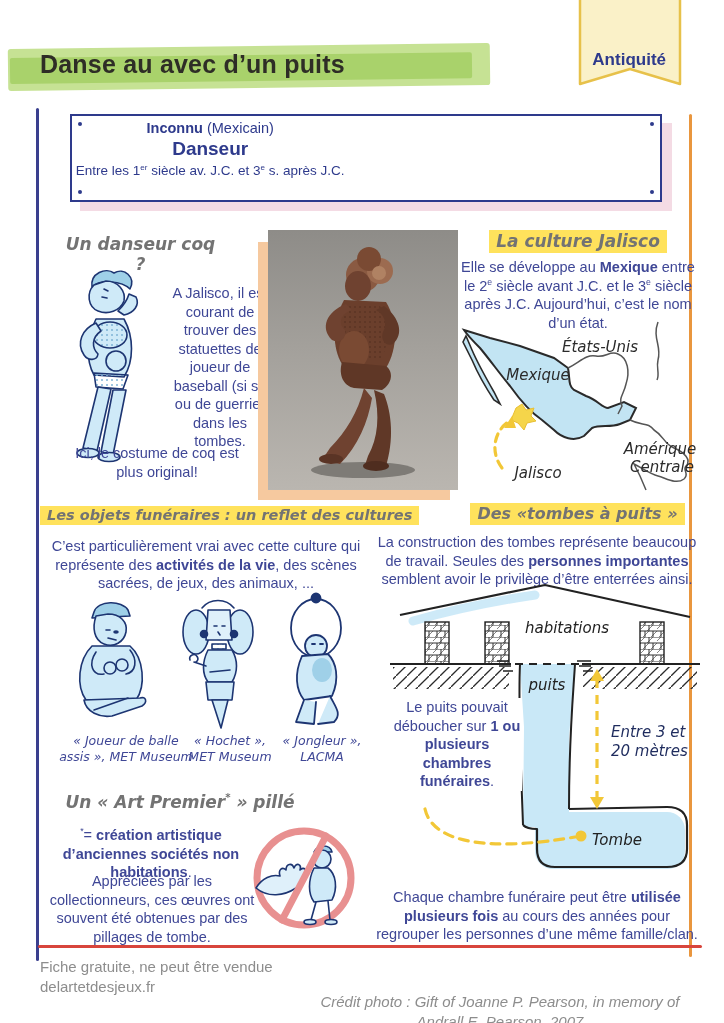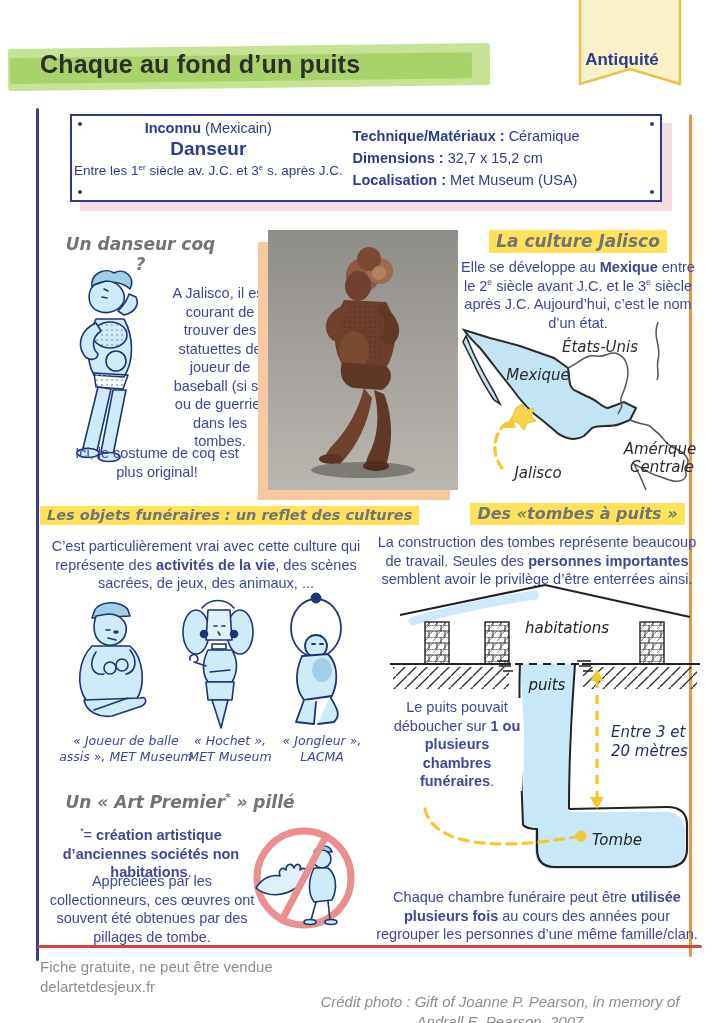--- a/index.html
+++ b/index.html
@@ -6,21 +6,21 @@
   body{width:724px;height:1023px;background:#ffffff;position:relative;overflow:hidden;
        font-family:"Liberation Sans",sans-serif;}
   .abs{position:absolute;}
   .b{font-weight:700;}
   sup{font-size:.6em;line-height:0;}
   
   .green-bar{left:8px;top:46px;width:482px;height:42px;background:#c6e294;transform:rotate(-.7deg);border-radius:3px;}
   .green-bar-inner{position:absolute;left:2px;top:9px;width:462px;height:26px;background:#a9d26b;border-radius:2px;}
   .page-title{left:40px;top:50px;width:460px;font-size:25px;font-weight:700;color:#2e2d26;letter-spacing:.2px;}
   .ribbon{left:578px;top:0;width:104px;height:100px;}
-  .ribbon-label{position:absolute;left:0;top:50px;width:88px;text-align:center;
+  .ribbon-label{position:absolute;left:0;top:50px;width:88px;text-align:right;
       font-size:17px;font-weight:700;color:#2e3a8c;}
   
   .info-box{left:70px;top:114px;width:588px;height:84px;background:#fff;border:2px solid #2e3a8c;
       box-shadow:10px 9px 0 0 #f4dbe4;display:flex;}
   .dot{position:absolute;width:4px;height:4px;border-radius:50%;background:#2e3a8c;}
   .info-left{width:47%;text-align:center;color:#2e3a8c;padding-top:4px;}
   .info-left .l1{font-size:14.5px;}
   .info-left .l2{font-size:19px;font-weight:700;margin:2px 0 3px;}
   .info-left .l3{font-size:13.5px;}
   .info-right{width:53%;color:#2e3a8c;font-size:14.5px;line-height:1.5;padding-top:10px;padding-left:8px;}
@@ -42,43 +42,38 @@
   
   .footer-left{left:40px;top:957px;font-size:15px;color:#8d8d8d;line-height:1.35;}
   .footer-right{left:300px;top:992px;width:400px;font-size:15px;color:#8d8d8d;line-height:1.35;text-align:center;font-style:italic;}
 </style>
 </head>
 <body>
 
 <div class="abs green-bar">
   <div class="green-bar-inner"></div>
 </div>
-<div class="abs page-title">Chaque au fond d’un puits</div>
+<div class="abs page-title">Danse au avec d’un puits</div>
 
 <div class="abs ribbon">
   <svg width="104" height="100" viewBox="0 0 104 100">
     <path d="M2,-4 H102 V84 L52,69 L2,84 Z" fill="#faf1c8" stroke="#e7c14a" stroke-width="2.5" stroke-linejoin="round"></path>
   </svg>
   <div class="ribbon-label">Antiquité</div>
 </div>
 
 <div class="abs info-box">
   <div class="dot" style="left:6px;top:6px"></div>
   <div class="dot" style="right:6px;top:6px"></div>
   <div class="dot" style="left:6px;bottom:6px"></div>
   <div class="dot" style="right:6px;bottom:6px"></div>
   <div class="info-left">
     <div class="l1"><span class="b">Inconnu</span><span> (Mexicain)</span></div>
     <div class="l2">Danseur</div>
     <div class="l3"><span>Entre les 1</span><sup>er</sup><span> siècle av. J.C. et 3</span><sup>e</sup><span> s. après J.C.</span></div>
-  </div>
-  <div class="info-right">
-    <div><span class="b">Technique/Matériaux :</span><span>Céramique</span></div>
-    <div><span class="b">Dimensions :</span><span>32,7 x 15,2 cm</span></div>
-    <div><span class="b">Localisation :</span><span>Met Museum (USA)</span></div>
   </div>
 </div>
 
 <div class="abs line-left"></div>
 <div class="abs line-right"></div>
 <div class="abs line-bottom"></div>
 
 <div class="abs hand sec-title" style="left:58px;top:234px;width:165px;">Un danseur coq ?</div>
 
 <svg class="abs" style="left:50px;top:263px;" width="125" height="202" viewBox="0 0 125 202">

